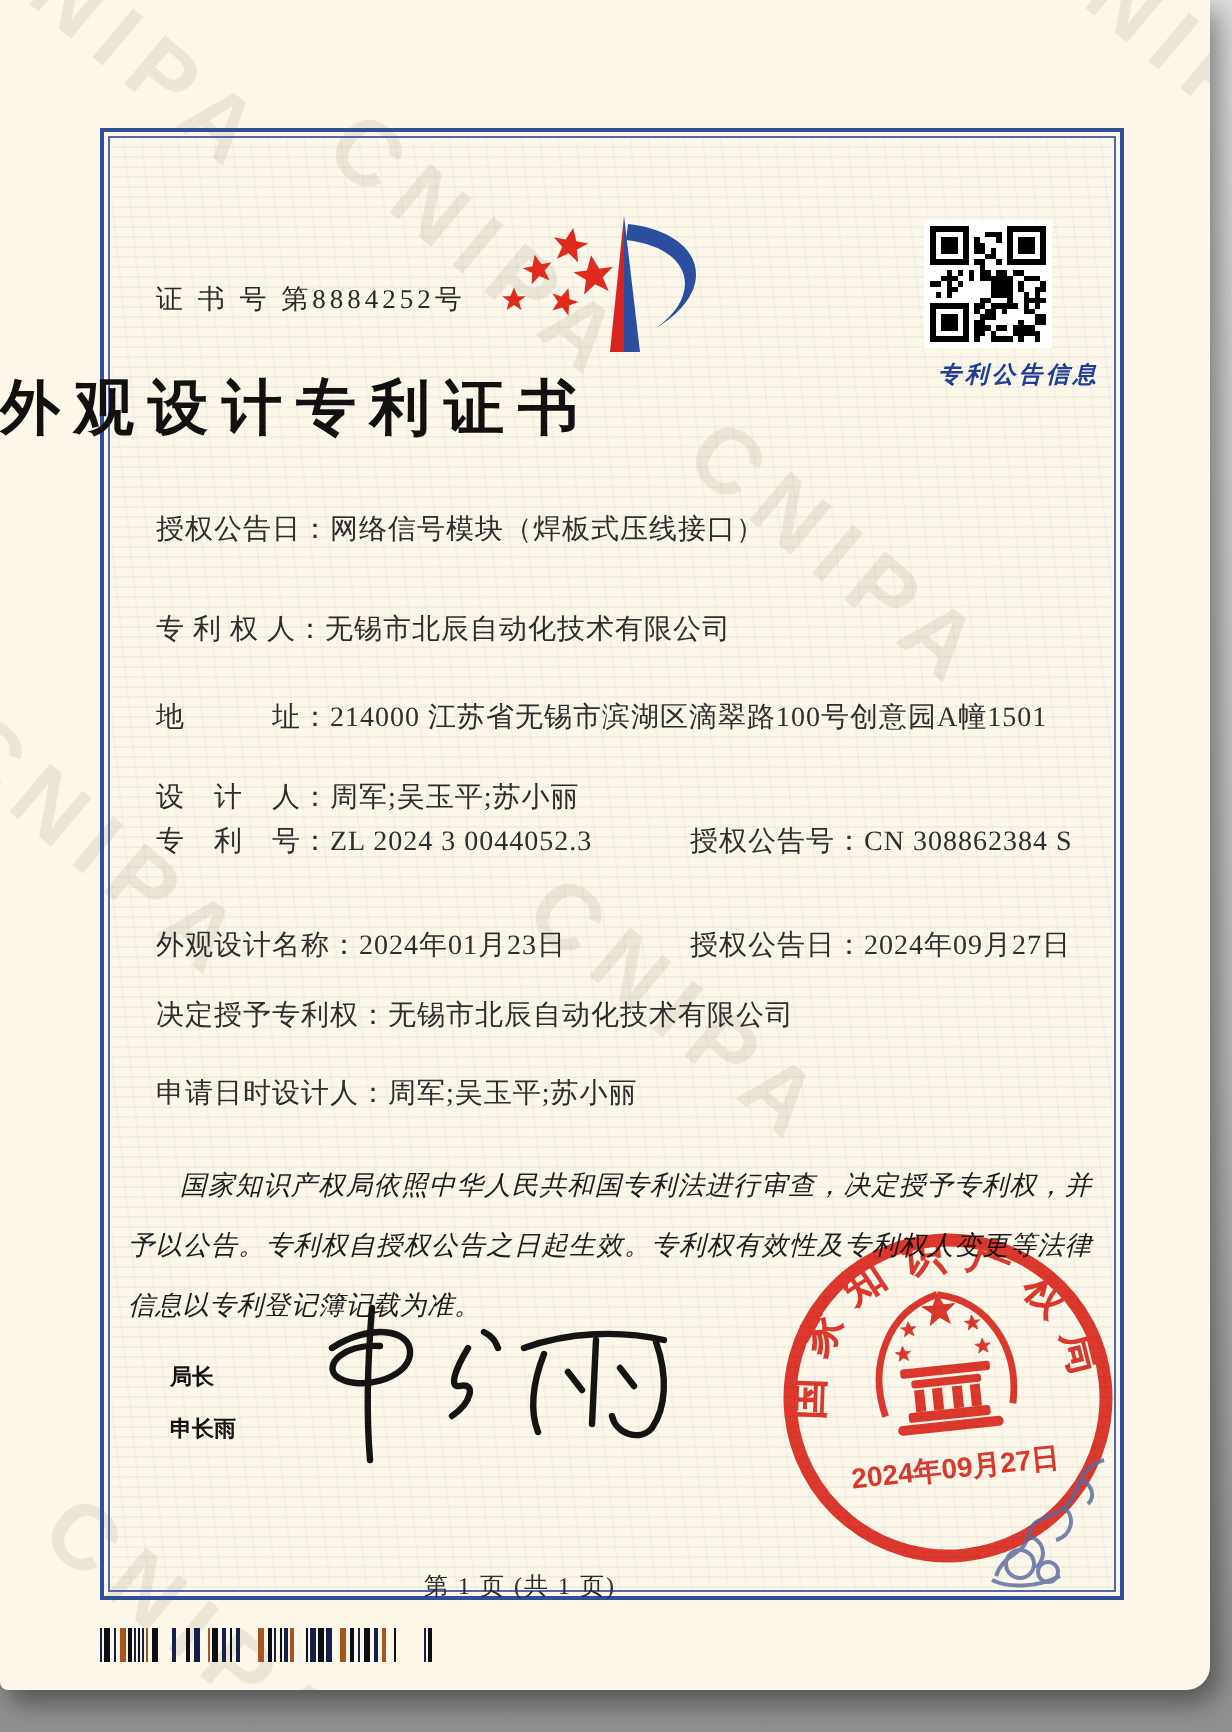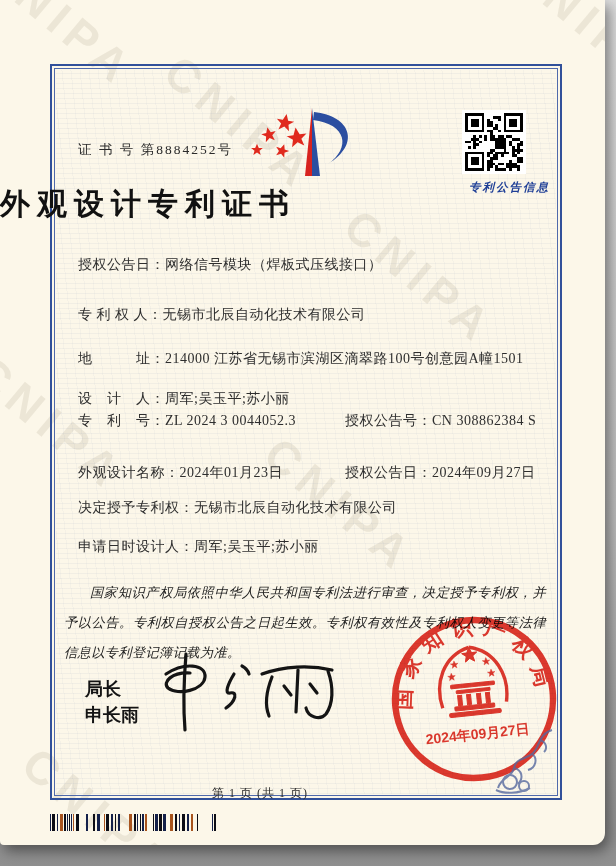--- a/index.html
+++ b/index.html
@@ -56,21 +56,21 @@
   .rows{position:absolute;left:78px;top:250px;width:460px;font-size:14px;color:#2e2e2e;}
   .row{position:absolute;left:0;white-space:nowrap;letter-spacing:.5px;}
   .row .lab{letter-spacing:.5px;}
   .row .val{letter-spacing:.5px;margin-top:36px;}
   .col2{position:absolute;left:267px;}
   .body-text{
     position:absolute;left:64px;top:578px;width:482px;
     font-size:13.2px;font-style:italic;line-height:30px;color:#1d1d1d;
     text-align:justify;text-indent:26px;letter-spacing:.4px;
   }
-  .signer{position:absolute;left:85px;top:676px;font-size:18px;color:#141414;line-height:26px;font-weight:600;}
+  .signer{position:absolute;left:85px;top:676px;font-size:11px;color:#141414;line-height:26px;font-weight:600;}
   .signature{position:absolute;left:150px;top:644px;width:200px;height:92px;}
   .seal{
     position:absolute;left:388px;top:613px;width:172px;height:172px;
     transform:rotate(-6deg);opacity:.93;mix-blend-mode:multiply;
   }
   .footer-page{
     position:absolute;left:0;top:785px;width:520px;text-align:center;
     font-size:12px;color:#2b2b2b;letter-spacing:1px;
   }
   .barcode{position:absolute;left:50px;top:814px;width:182px;height:17px;}

